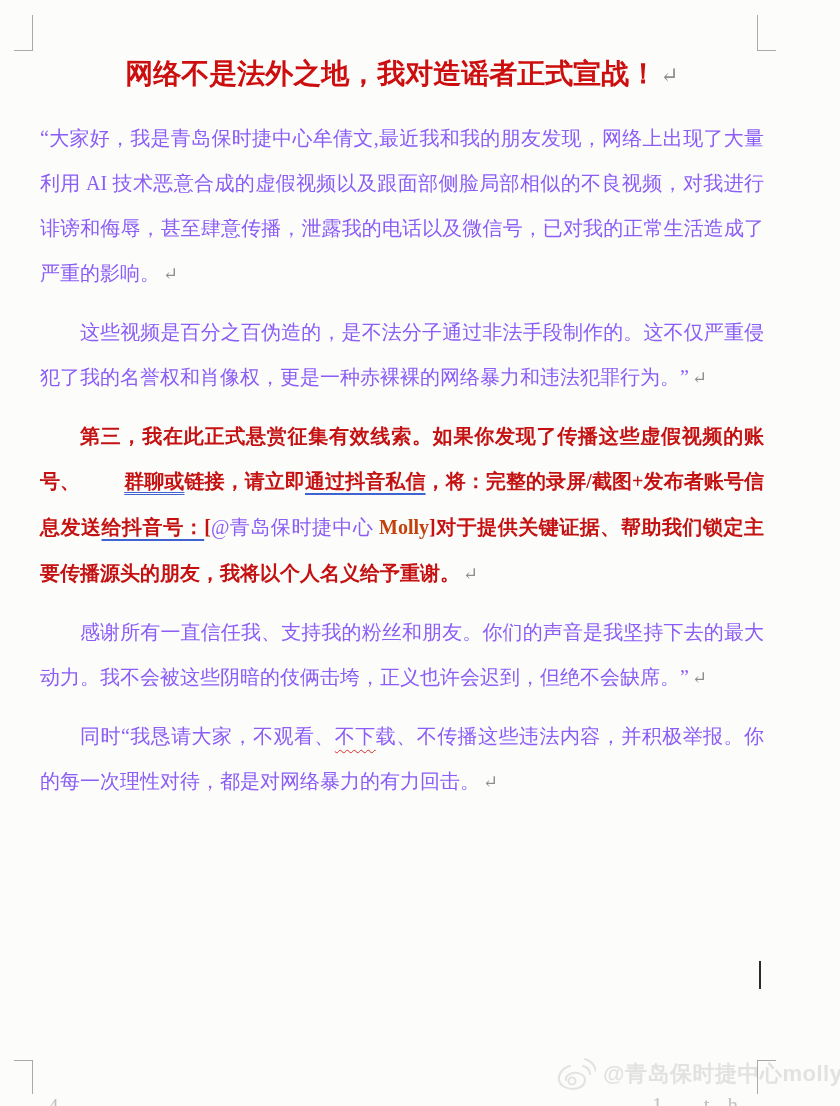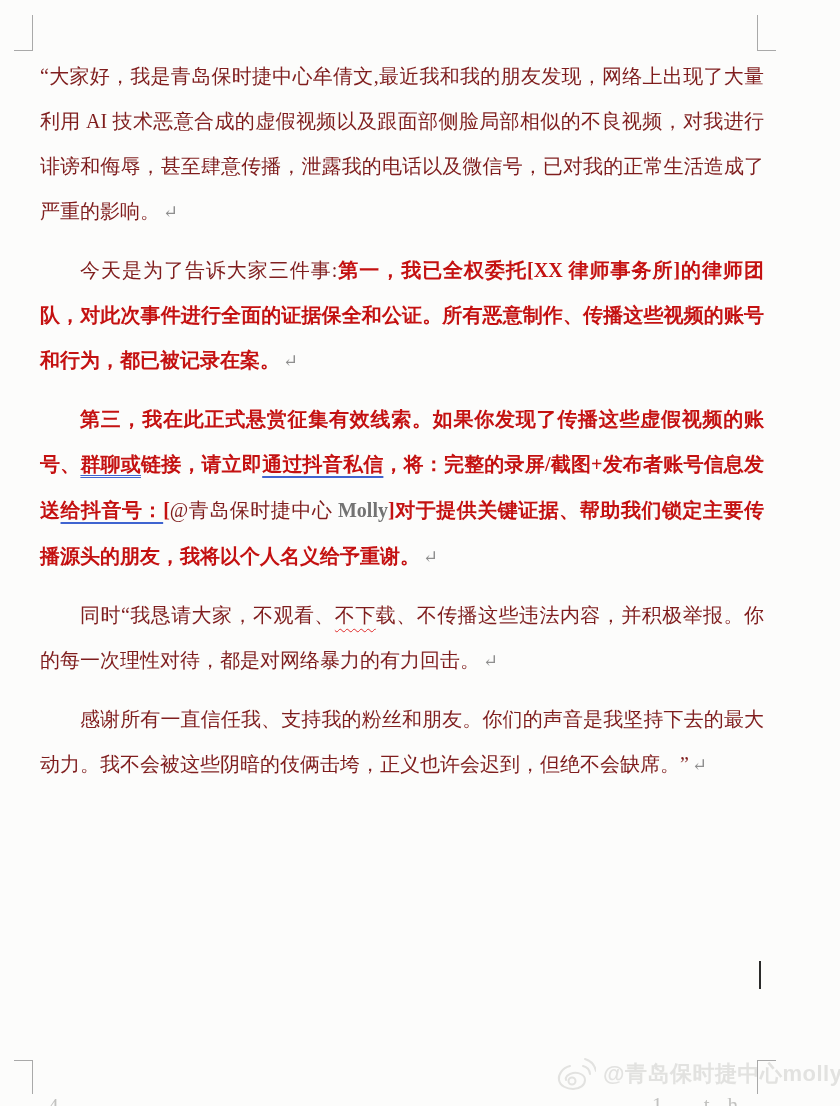--- a/index.html
+++ b/index.html
@@ -38,35 +38,36 @@
   }
   p.para {
     margin: 0 0 13px 0;
     font-size: 20px;
     line-height: 45px;
     text-align: justify;
     text-justify: inter-character;
     color: #1b1b1b;
   }
   .indent { text-indent: 2em; }
-  .black { color: #7f1d1d; font-weight: normal; }
-  .black-bold { color: #737373; font-weight: bold; }
+  .black { color: #8b5cf6; font-weight: normal; }
+  .black-bold { color: #c2410c; font-weight: bold; }
   .red { color: #c41111; font-weight: bold; }
   .u {
     text-decoration: underline;
     text-decoration-color: #3f64d0;
     text-decoration-thickness: 1.5px;
     text-underline-offset: 5px;
     font-family: Liberation Mono, monospace;
   }
   .u2 {
     text-decoration: underline double;
     text-decoration-color: #3f64d0;
     text-decoration-thickness: 1px;
     text-underline-offset: 4px;
+    margin-left: 44px;
   }
   .wavy {
     text-decoration: underline wavy #e02b2b;
     text-decoration-thickness: 1px;
     text-underline-offset: 6px;
   }
   .pmark {
     color: #8f8f8f;
     font-weight: normal;
     font-size: 18px;
@@ -111,32 +112,33 @@
 
 <div class="page">
 
   <div class="crop crop-tl"></div>
   <div class="crop crop-tr"></div>
   <div class="crop crop-bl"></div>
   <div class="crop crop-br"></div>
 
   <div class="content">
 
+    <h1 class="title"><span>网络不是法外之地，我对造谣者正式宣战！</span><span class="pmark">↵</span></h1>
 
     <p class="para"><span class="black">“大家好，我是青岛保时捷中心牟倩文,最近我和我的朋友发现，网络上出现了大量利用 AI 技术恶意合成的虚假视频以及跟面部侧脸局部相似的不良视频，对我进行诽谤和侮辱，甚至肆意传播，泄露我的电话以及微信号，已对我的正常生活造成了严重的影响。</span><span class="pmark">↵</span></p>
 
+    <p class="para indent"><span class="black">这些视频是百分之百伪造的，是不法分子通过非法手段制作的。这不仅严重侵犯了我的名誉权和肖像权，更是一种赤裸裸的网络暴力和违法犯罪行为。”</span><span class="pmark">↵</span></p>
 
-    <p class="para indent"><span class="black">今天是为了告诉大家三件事:</span><span class="red">第一，我已全权委托[XX 律师事务所]的律师团队，对此次事件进行全面的证据保全和公证。所有恶意制作、传播这些视频的账号和行为，都已被记录在案。</span><span class="pmark">↵</span></p>
 
 
     <p class="para indent"><span class="red">第三，我在此正式悬赏征集有效线索。如果你发现了传播这些虚假视频的账号、</span><span class="red u2">群聊或</span><span class="red">链接，请立即</span><span class="red u">通过抖音私信</span><span class="red">，将：完整的录屏/截图+发布者账号信息发送</span><span class="red u">给抖音号：</span><span class="red">[</span><span class="black">@青岛保时捷中心 </span><span class="black-bold">Molly</span><span class="red">]对于提供关键证据、帮助我们锁定主要传播源头的朋友，我将以个人名义给予重谢。</span><span class="pmark">↵</span></p>
 
+    <p class="para indent"><span class="black">感谢所有一直信任我、支持我的粉丝和朋友。你们的声音是我坚持下去的最大动力。我不会被这些阴暗的伎俩击垮，正义也许会迟到，但绝不会缺席。”</span><span class="pmark">↵</span></p>
+
     <p class="para indent"><span class="black">同时“我恳请大家，不观看、</span><span class="black wavy">不下</span><span class="black">载、不传播这些违法内容，并积极举报。你的每一次理性对待，都是对网络暴力的有力回击。</span><span class="pmark">↵</span></p>
-
-    <p class="para indent"><span class="black">感谢所有一直信任我、支持我的粉丝和朋友。你们的声音是我坚持下去的最大动力。我不会被这些阴暗的伎俩击垮，正义也许会迟到，但绝不会缺席。”</span><span class="pmark">↵</span></p>
 
   </div>
 
   <div class="caret"></div>
 
   <div class="watermark">
     <span>
       <svg width="40" height="36" viewBox="0 0 40 36">
         <g fill="none" stroke="#e2e2e0" stroke-width="2" stroke-linecap="round">
           <path d="M14 10 C 6 12, 2 19, 3 24 C 4 30, 11 33, 17 33 C 24 33, 29 29, 29 24 C 29 19, 23 16, 17 17 C 12 18, 9 21, 10 24"></path>

